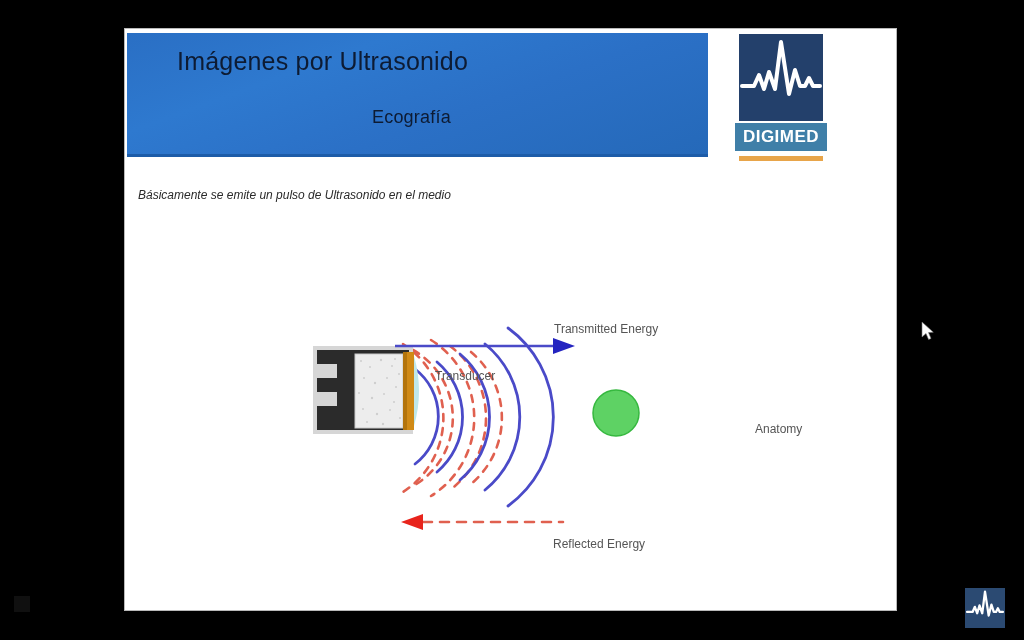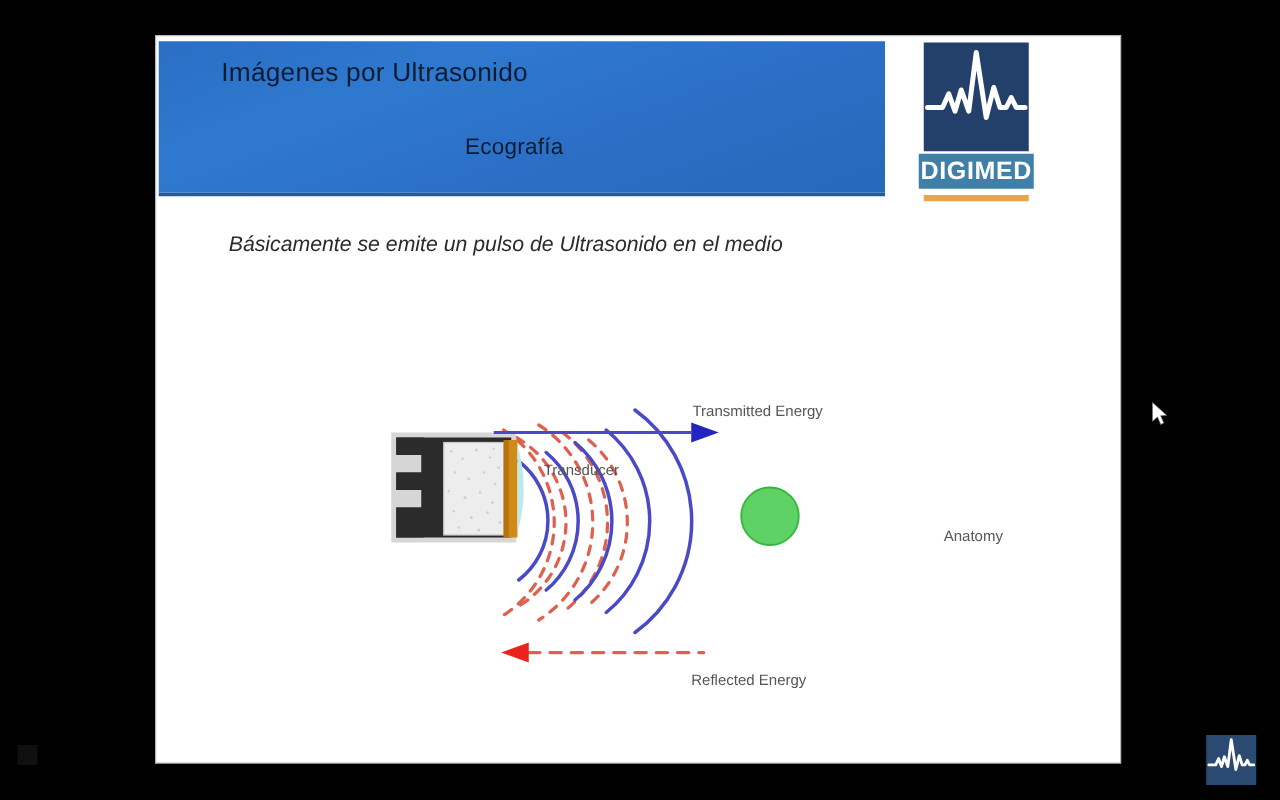--- a/index.html
+++ b/index.html
@@ -41,21 +41,21 @@
     width: 581px;
     height: 124px;
     background: linear-gradient(160deg, #2a6fc4 0%, #2e79cf 30%, #2b70c6 60%, #2569b9 100%);
     border-bottom: 3px solid #1d5ca8;
     box-sizing: border-box;
   }
   #title-line1 {
     position: absolute;
     left: 50px;
     top: 14px;
-    font-size: 21px;
+    font-size: 25px;
     color: #0d1b33;
     letter-spacing: .2px;
   }
   #title-line2 {
     position: absolute;
     left: 245px;
     top: 74px;
     font-size: 18px;
     color: #0d1b33;
     letter-spacing: .2px;
@@ -90,45 +90,44 @@
     top: 89px;
     width: 92px;
     height: 28px;
     background: #3f7fa8;
     display: flex;
     align-items: center;
     justify-content: center;
   }
   .logo-band span {
     color: #ffffff;
-    font-size: 20px;
+    font-size: 17px;
     font-weight: bold;
     letter-spacing: .5px;
   }
   .logo-bar {
     position: absolute;
     left: 4px;
     top: 122px;
     width: 84px;
     height: 5px;
     background: #e8a54a;
   }
 
   
   #body-text {
     position: absolute;
     left: 13px;
     top: 155px;
     width: 750px;
-    font-size: 17px;
+    font-size: 12px;
     font-style: italic;
     line-height: 23px;
     color: #2a2a2a;
     font-family: "Liberation Sans", sans-serif;
-    margin-left: 45px;
   }
   #body-text div { white-space: nowrap; }
   #body-text div.wrap { white-space: normal; }
 
   
   #diagram {
     position: absolute;
     left: 170px;
     top: 255px;
     width: 430px;

